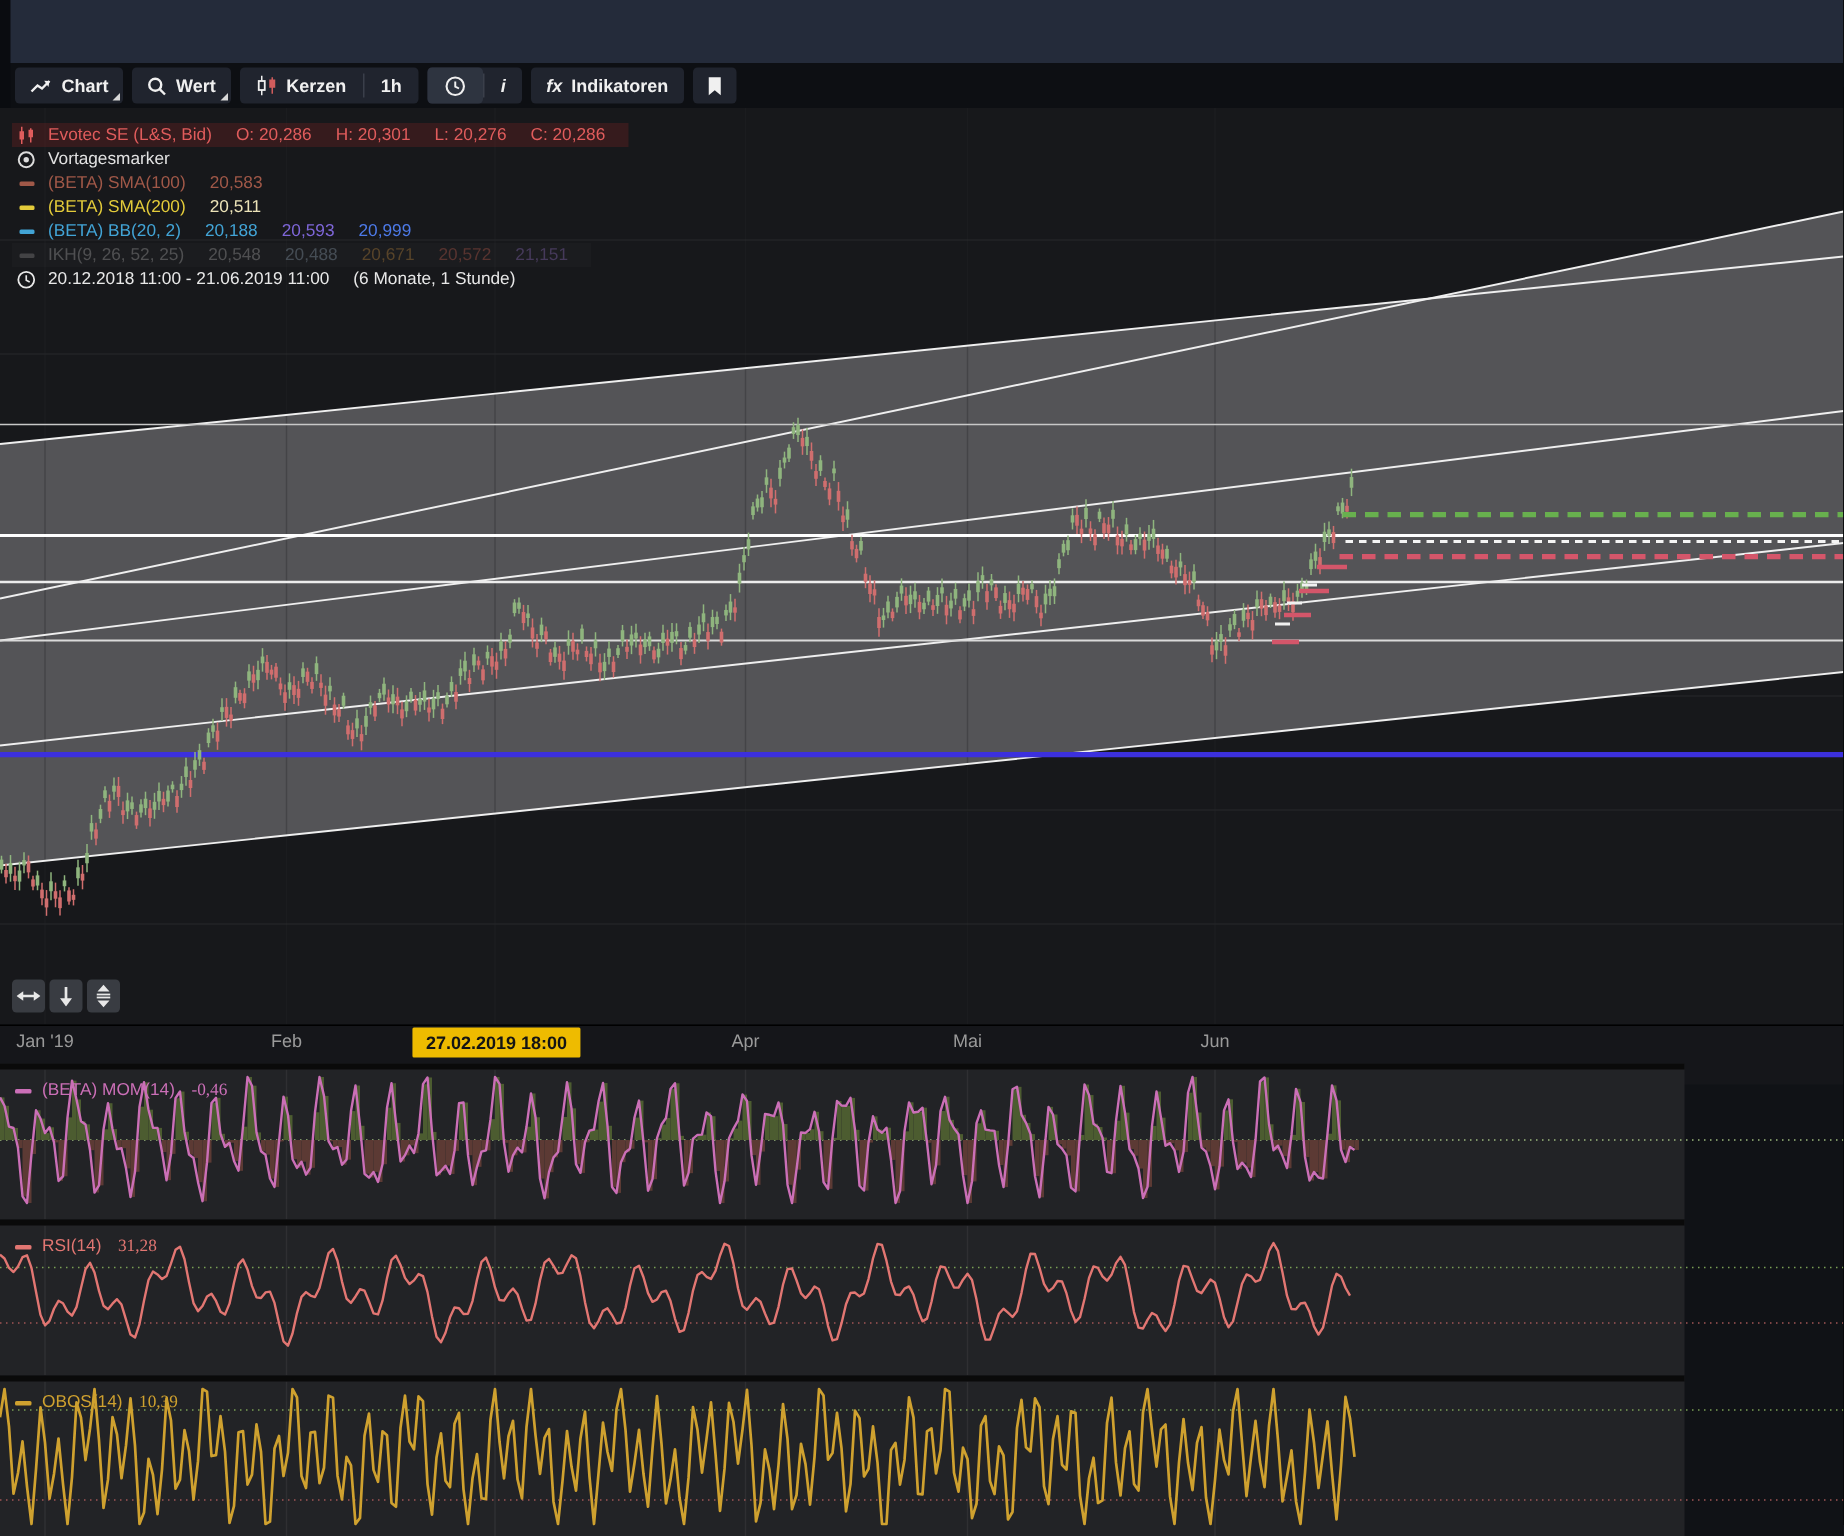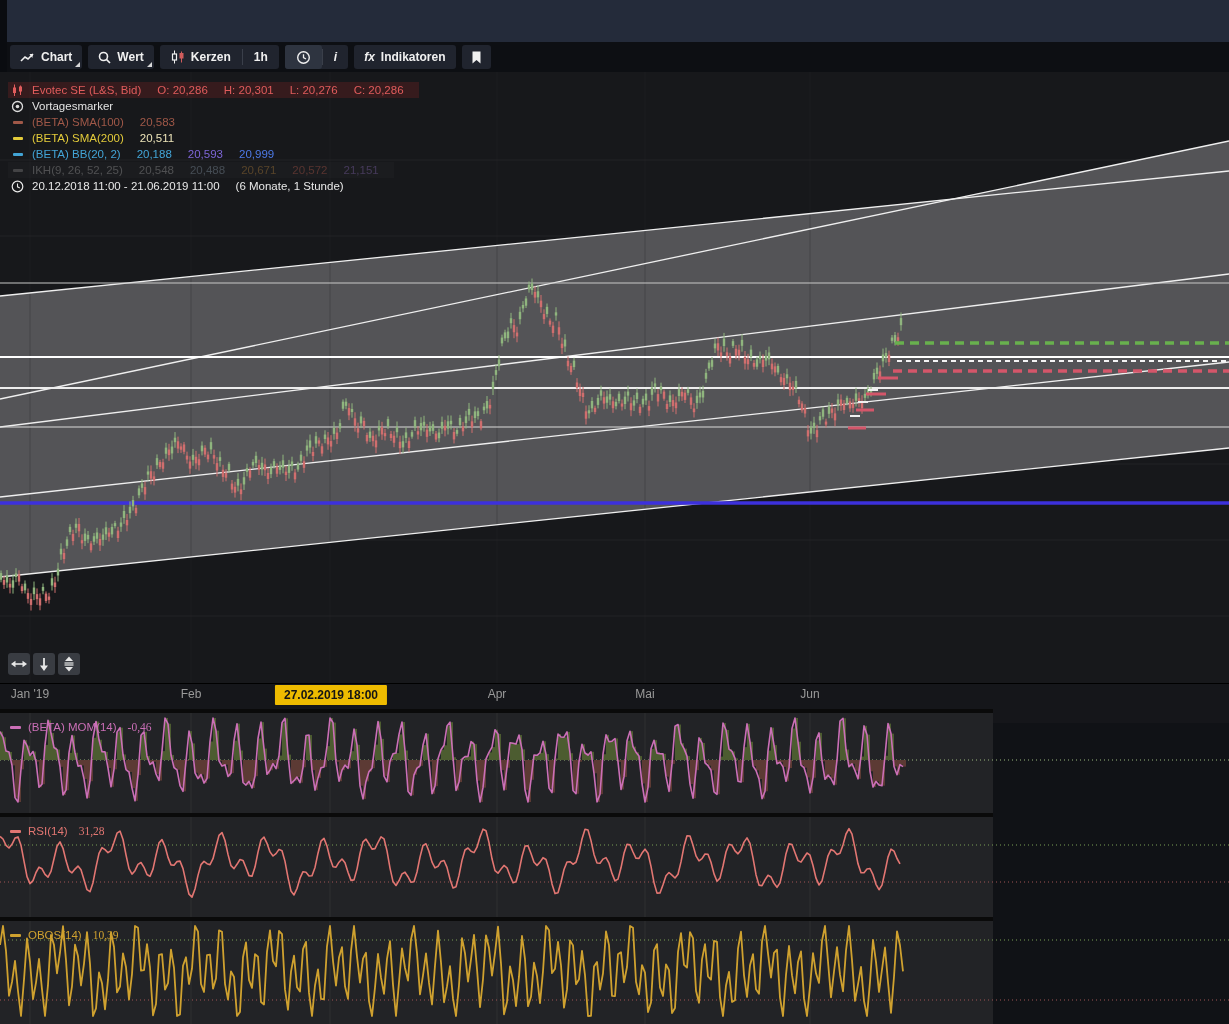--- a/index.html
+++ b/index.html
@@ -26,21 +26,21 @@
     border-left:5px solid transparent;border-bottom:5px solid #d8d8d8;}
   .ital{font-style:italic;font-weight:bold;}
 
   
   .mainchart{position:absolute;left:0;top:72px;width:1229px;height:611px;background:#17181b;}
   .axisstrip{position:absolute;left:0;top:683px;width:1229px;height:40px;background:#15161a;border-top:1px solid #000;}
   .axisstrip .xlabel{position:absolute;top:3px;transform:translateX(-50%);color:#9a9a9a;font-size:12px;}
   .axisstrip .tick{position:absolute;bottom:0;width:1px;height:7px;background:#6a6a6a;}
   .badge{position:absolute;top:1px;transform:translateX(-50%);background:#eebb00;color:#141414;
     font-size:12px;font-weight:bold;padding:3px 9px;border-radius:1px;}
-  .panel{position:absolute;left:0;width:993px;background:#222326;border-top:4px solid #0a0a0a;}
+  .panel{position:absolute;left:0;width:1123px;background:#222326;border-top:4px solid #0a0a0a;}
   .panel svg{display:block;}
   .plabel{position:absolute;left:10px;top:8px;display:flex;align-items:center;gap:7px;font-size:11.5px;}
   .plabel .dash{width:11px;height:3px;border-radius:1px;}
   .plabel .val{margin-left:4px;font-family:Liberation Serif, serif;}
 
   
   #legend{position:absolute;left:8px;top:10px;z-index:20;}
   .lrow{display:flex;align-items:center;gap:7px;height:16px;font-size:11.5px;padding:0 6px 0 2px;width:fit-content;}
   .lrow .seg{margin-right:9px;white-space:pre;}
   .lrow .icon{width:15px;display:flex;justify-content:center;}

